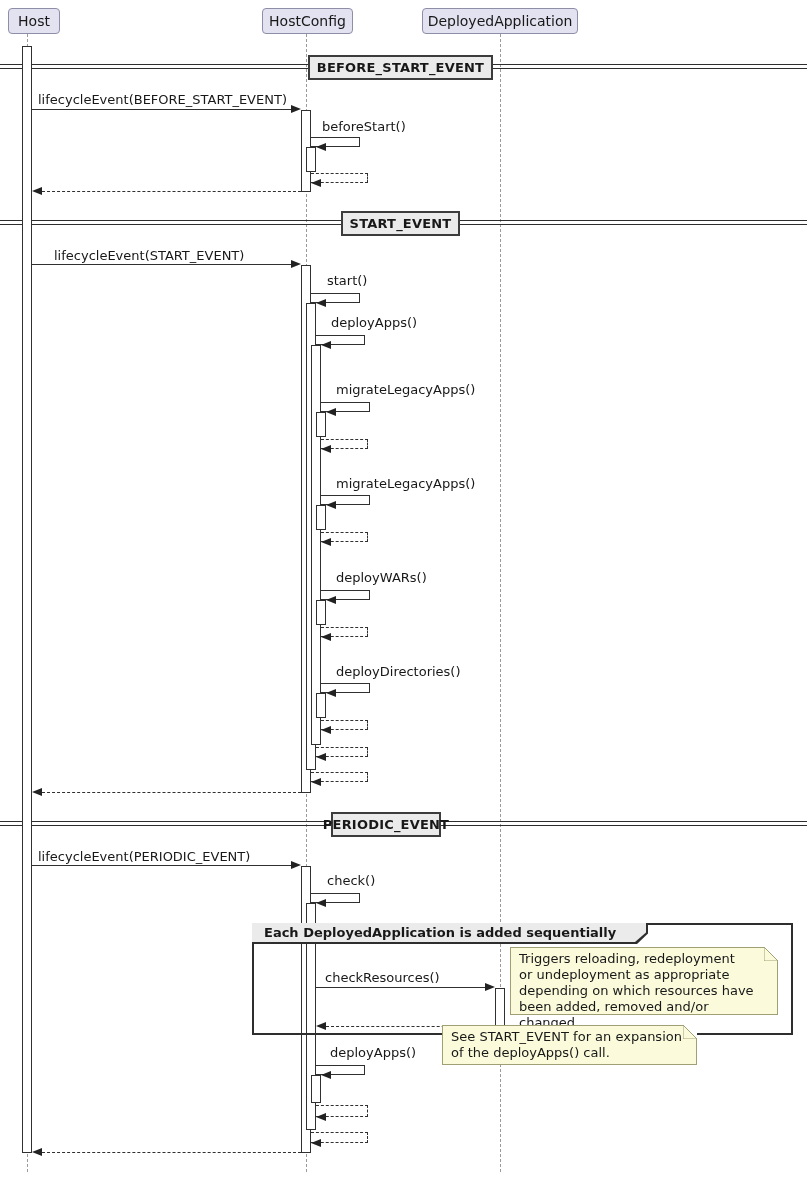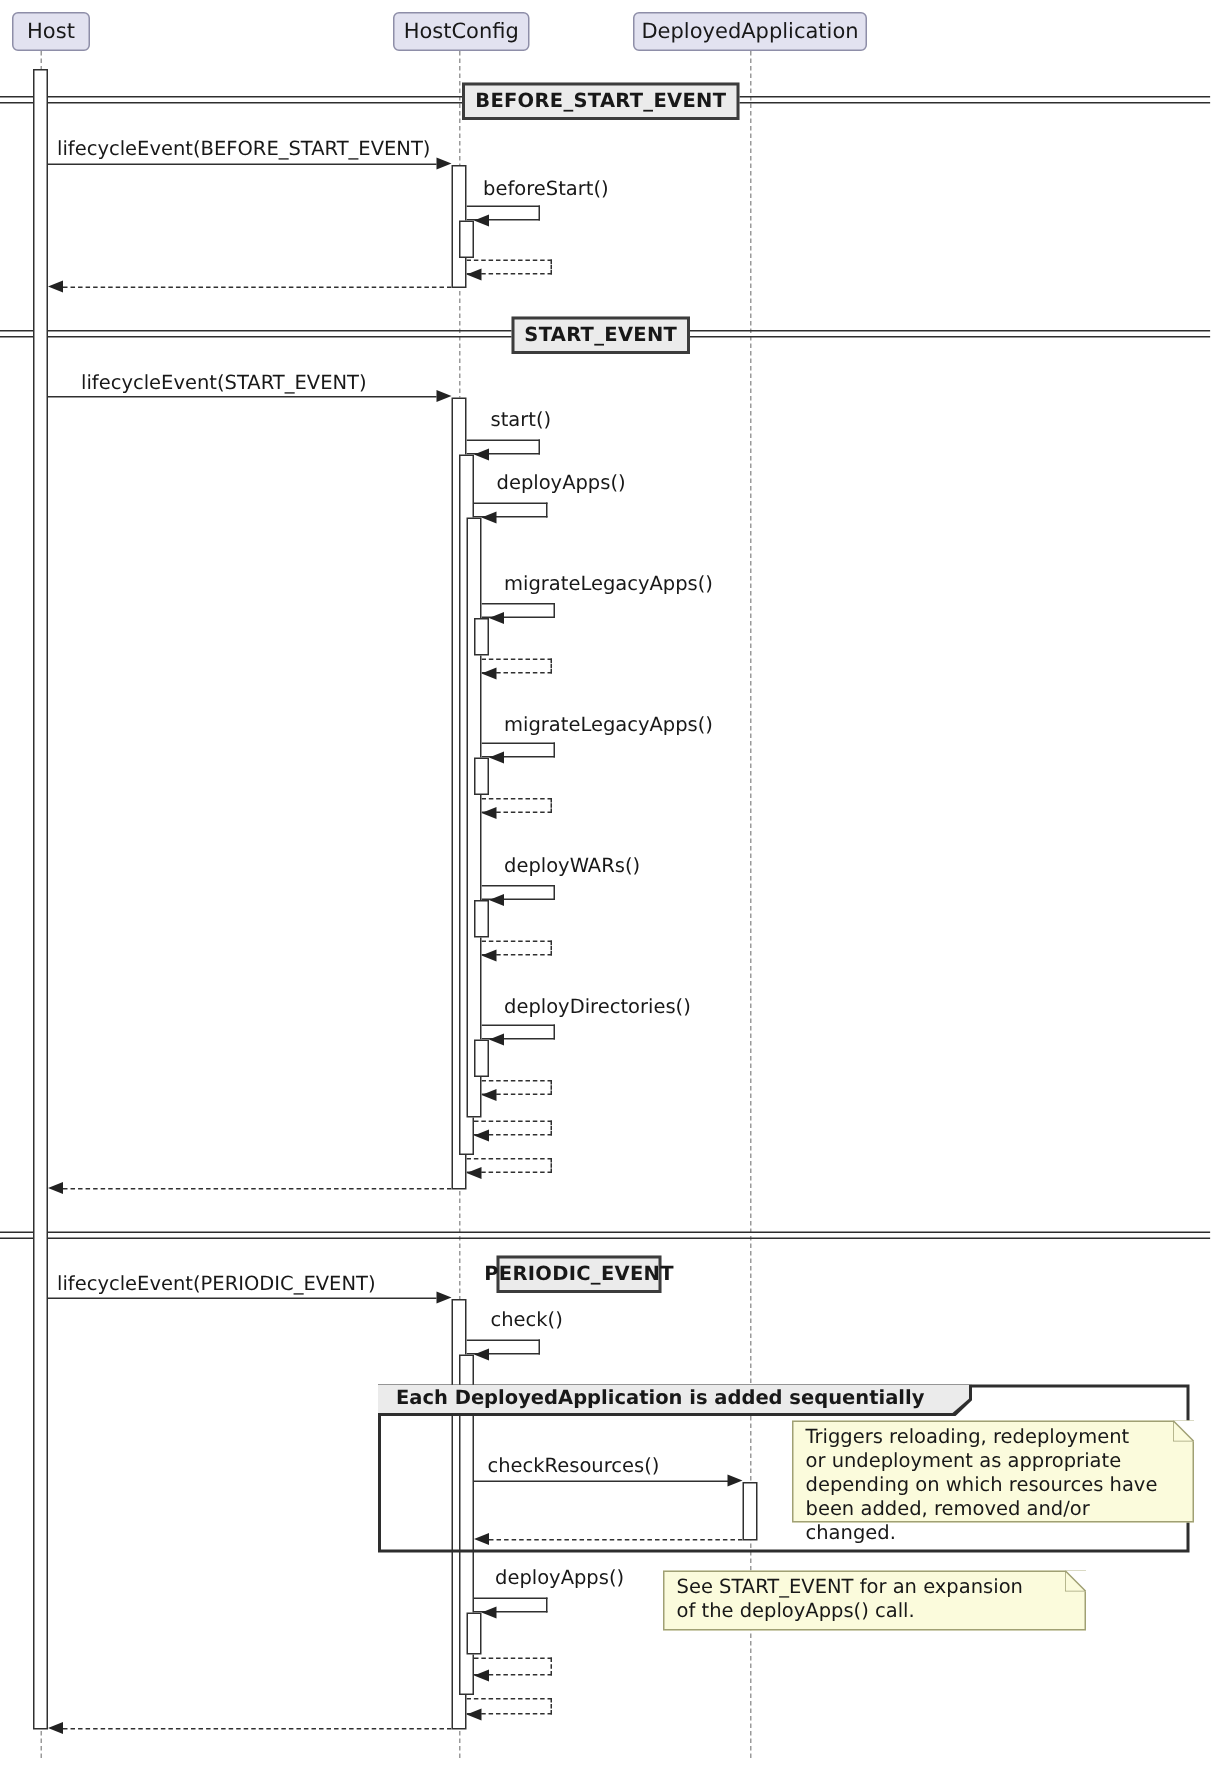--- a/index.html
+++ b/index.html
@@ -137,53 +137,53 @@
   <div class="ghead-b" style="left:252px;top:923px;width:396px;height:21px"></div>
   <div class="ghead" style="left:252px;top:923px;width:394px;height:19px">Each DeployedApplication is added sequentially</div>
 
   <div class="mlabel" style="left:325px;top:970px">checkResources()</div>
   <div class="mline" style="left:316px;top:987px;width:170px"></div>
   <div class="ah r" style="left:485px;top:983px"></div>
   <div class="act" style="left:495px;top:988px;height:39px"></div>
   <div class="mline dash" style="left:326px;top:1026px;width:169px"></div>
   <div class="ah l" style="left:316px;top:1022px"></div>
 
-  <div class="note" style="left:528px;top:947px;width:268px;height:68px">Triggers reloading, redeployment
+  <div class="note" style="left:510px;top:947px;width:268px;height:68px">Triggers reloading, redeployment
 or undeployment as appropriate
 depending on which resources have
 been added, removed and/or changed.
     <svg class="fold" width="14" height="14">
       <rect width="14" height="14" fill="#ffffff"></rect>
       <path d="M0,0 L14,14 L0,14 Z" fill="#FBFBDC" stroke="#a0a074" stroke-width="1"></path>
     </svg>
   </div>
 
   <div class="mlabel" style="left:330px;top:1045px">deployApps()</div>
   <div class="sc" style="left:316px;top:1065px;width:49px;height:10px"></div>
   <div class="ah l" style="left:321px;top:1071px"></div>
   <div class="act" style="left:311px;top:1075px;height:28px"></div>
   <div class="sc dash" style="left:316px;top:1105px;width:52px;height:12px"></div>
   <div class="ah l" style="left:316px;top:1113px"></div>
   <div class="sc dash" style="left:311px;top:1132px;width:57px;height:11px"></div>
   <div class="ah l" style="left:311px;top:1139px"></div>
 
-  <div class="note" style="left:442px;top:1047px;width:282px;height:40px">See START_EVENT for an expansion
+  <div class="note" style="left:442px;top:1025px;width:255px;height:40px">See START_EVENT for an expansion
 of the deployApps() call.
     <svg class="fold" width="14" height="14">
       <rect width="14" height="14" fill="#ffffff"></rect>
       <path d="M0,0 L14,14 L0,14 Z" fill="#FBFBDC" stroke="#a0a074" stroke-width="1"></path>
     </svg>
   </div>
 
   <div class="mline dash" style="left:42px;top:1152px;width:259px"></div>
   <div class="ah l" style="left:32px;top:1148px"></div>
 
   <div class="act" style="left:22px;top:46px;height:1107px"></div>
 
   <div class="dvlabel" style="left:308px;top:55px;width:185px;height:25px">BEFORE_START_EVENT</div>
   <div class="dvlabel" style="left:341px;top:211px;width:119px;height:25px">START_EVENT</div>
-  <div class="dvlabel" style="left:331px;top:837px;width:110px;height:25px">PERIODIC_EVENT</div>
+  <div class="dvlabel" style="left:331px;top:812px;width:110px;height:25px">PERIODIC_EVENT</div>
 
   <div class="pbox" style="left:8px;width:52px">Host</div>
   <div class="pbox" style="left:262px;width:91px">HostConfig</div>
   <div class="pbox" style="left:422px;width:156px">DeployedApplication</div>
 
 </div>
 
 </body></html>

